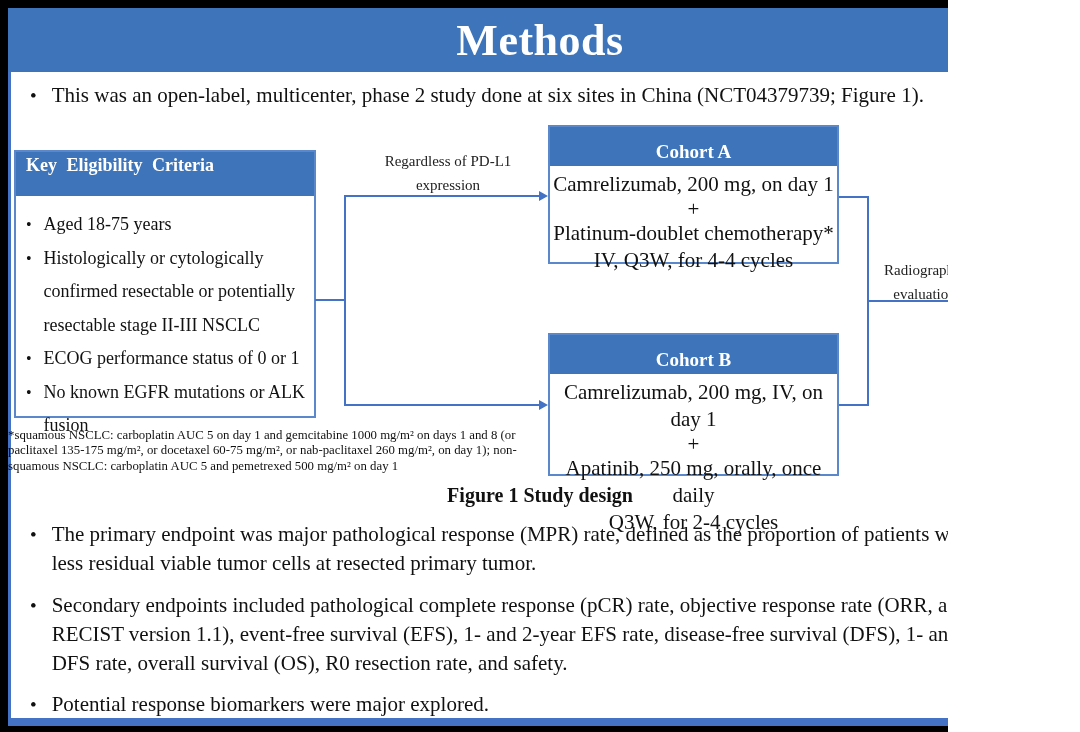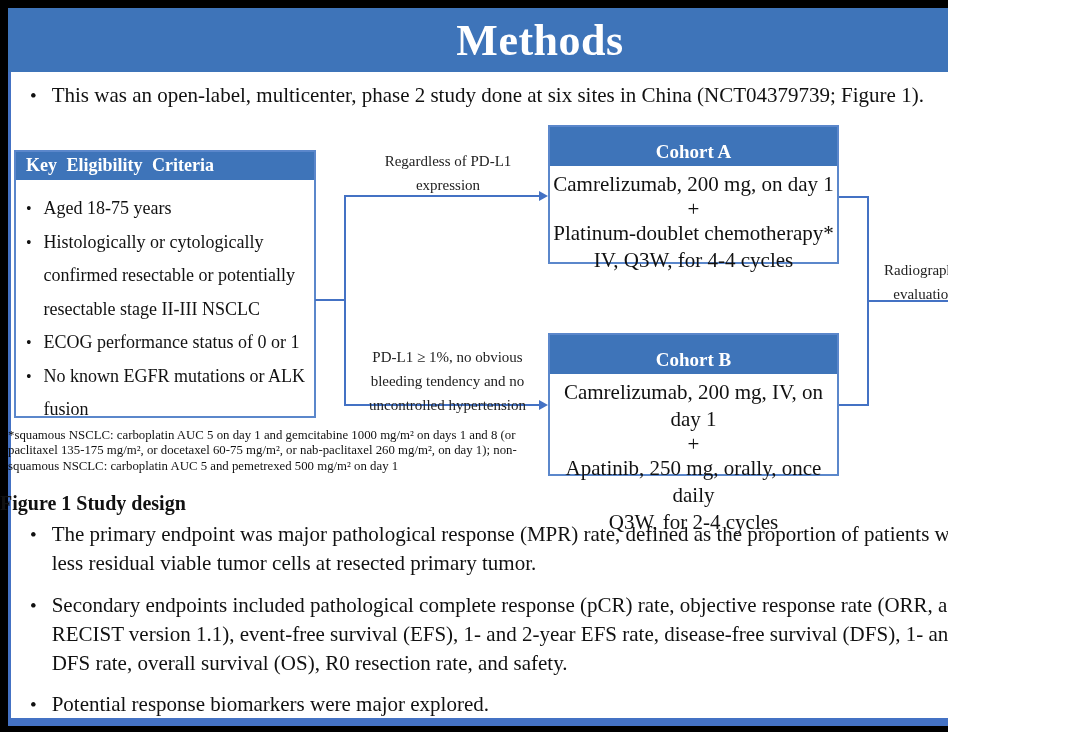--- a/index.html
+++ b/index.html
@@ -34,21 +34,21 @@
   .bullet-glyph{flex:0 0 auto;font-size:19px;line-height:29px;}
   .bullet-text{flex:1 1 auto;}
 
   
   .fbox{
     position:absolute;box-sizing:border-box;background:#fff;
     border:2px solid #5B87CB;
   }
   .fbox .fbox-header{
     background:#3E74B9;color:#fff;font-weight:bold;
-    font-size:18px;padding:3px 10px 4px;
+    font-size:18px;padding:3px 10px 20px;
   }
   .fbox .fbox-header.centered{text-align:center;padding:14px 4px 3px;font-size:19px;}
   .elig-body{padding:12px 6px 8px 10px;font-size:18px;}
   .elig-item{display:flex;gap:12px;line-height:33.5px;}
   .elig-item .bullet-glyph{font-size:16px;line-height:33.5px;}
   .cohort-body{text-align:center;font-size:21px;line-height:27px;padding:5px 2px 7px;}
 
   .flabel{
     position:absolute;text-align:center;font-size:15px;line-height:24px;color:#222;
   }
@@ -57,22 +57,22 @@
   .vline{width:2px;}
   .arrowhead{
     position:absolute;width:0;height:0;
     border-top:5px solid transparent;border-bottom:5px solid transparent;
     border-left:9px solid #4472C4;
   }
   .footnote{
     position:absolute;font-size:12.8px;line-height:15.4px;color:#111;
   }
   .caption{
-    position:absolute;left:0;width:1080px;
-    font-weight:bold;font-size:20px;margin-top:8px;
+    position:absolute;left:0;width:1080px;text-align:center;
+    font-weight:bold;font-size:20px;
   }
   .surgery{
     position:absolute;box-sizing:border-box;border:2px solid #5B87CB;background:#fff;
     display:flex;align-items:center;justify-content:center;
     font-size:24px;
     margin-left:35px;
   }
 </style>
 </head>
 <body>
@@ -116,21 +116,20 @@
 
   <div class="hline" style="left:315px;top:299px;width:31px;"></div>
   <div class="vline" style="left:344px;top:195px;height:211px;"></div>
 
   <div class="hline" style="left:346px;top:195px;width:193px;"></div>
   <div class="arrowhead" style="left:539px;top:191px;"></div>
   <div class="flabel" style="left:362px;top:149px;width:172px;">Regardless of PD-L1 expression</div>
 
   <div class="hline" style="left:346px;top:404px;width:193px;"></div>
   <div class="arrowhead" style="left:539px;top:400px;"></div>
-  <div class="flabel" style="left:345px;top:345px;width:205px;">PD-L1 ≥ 1%, no obvious bleeding tendency and no uncontrolled hypertension</div>
 
   <div class="fbox" style="left:548px;top:125px;width:291px;height:139px;">
     <div class="fbox-header centered">Cohort A</div>
     <div class="cohort-body">
       <div>Camrelizumab, 200 mg, on day 1</div>
       <div style="line-height:22px;">+</div>
       <div>Platinum-doublet chemotherapy*</div>
       <div>IV, Q3W, for 4-4 cycles</div>
     </div>
   </div>

